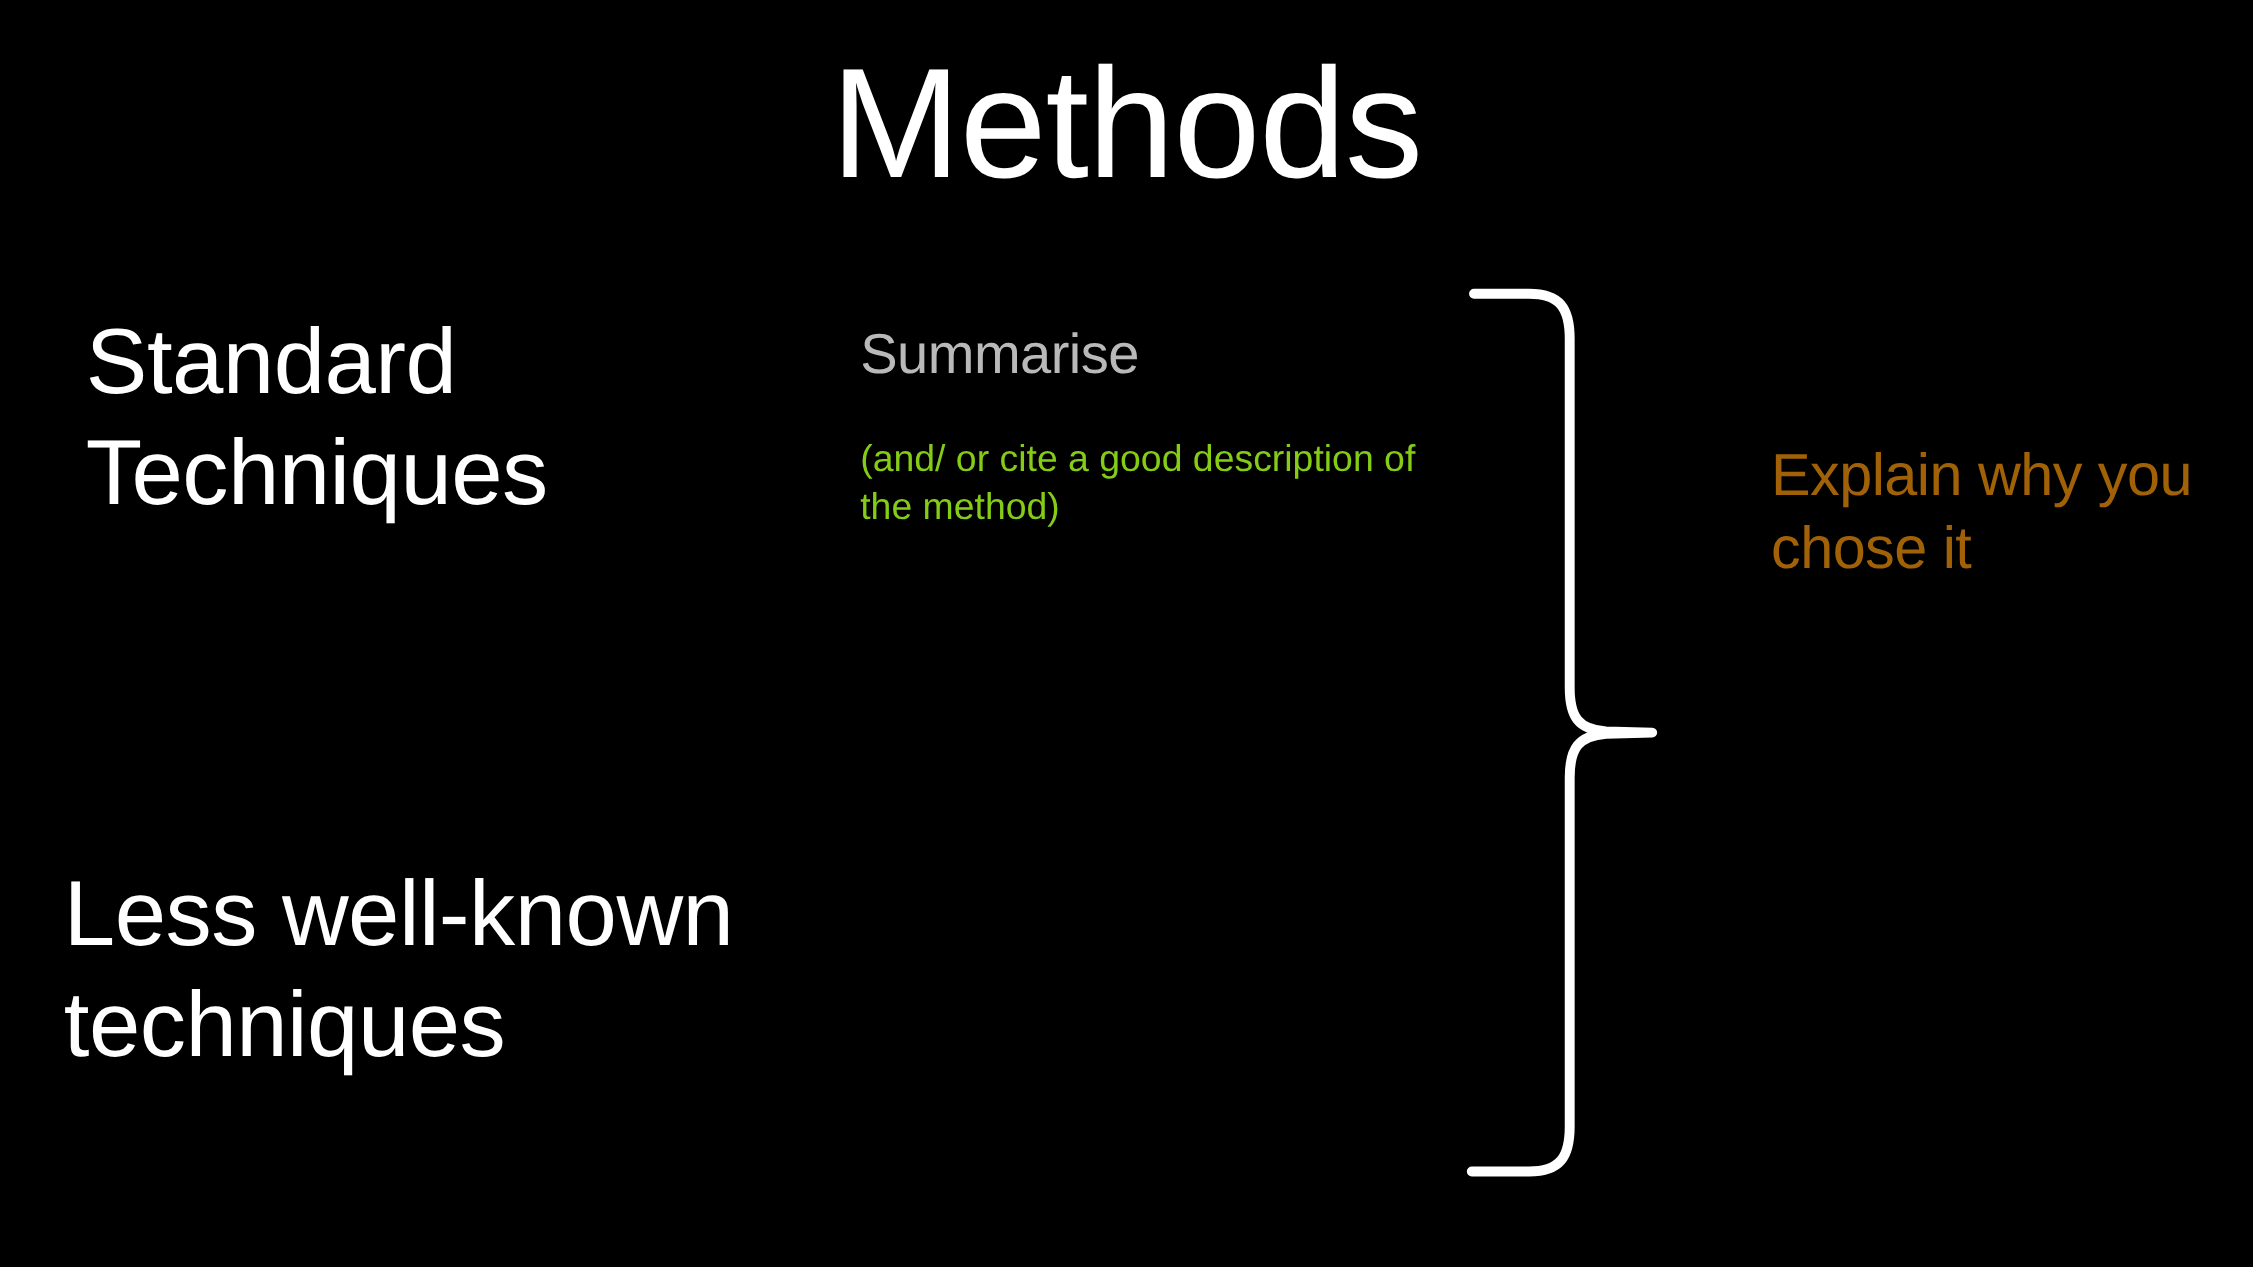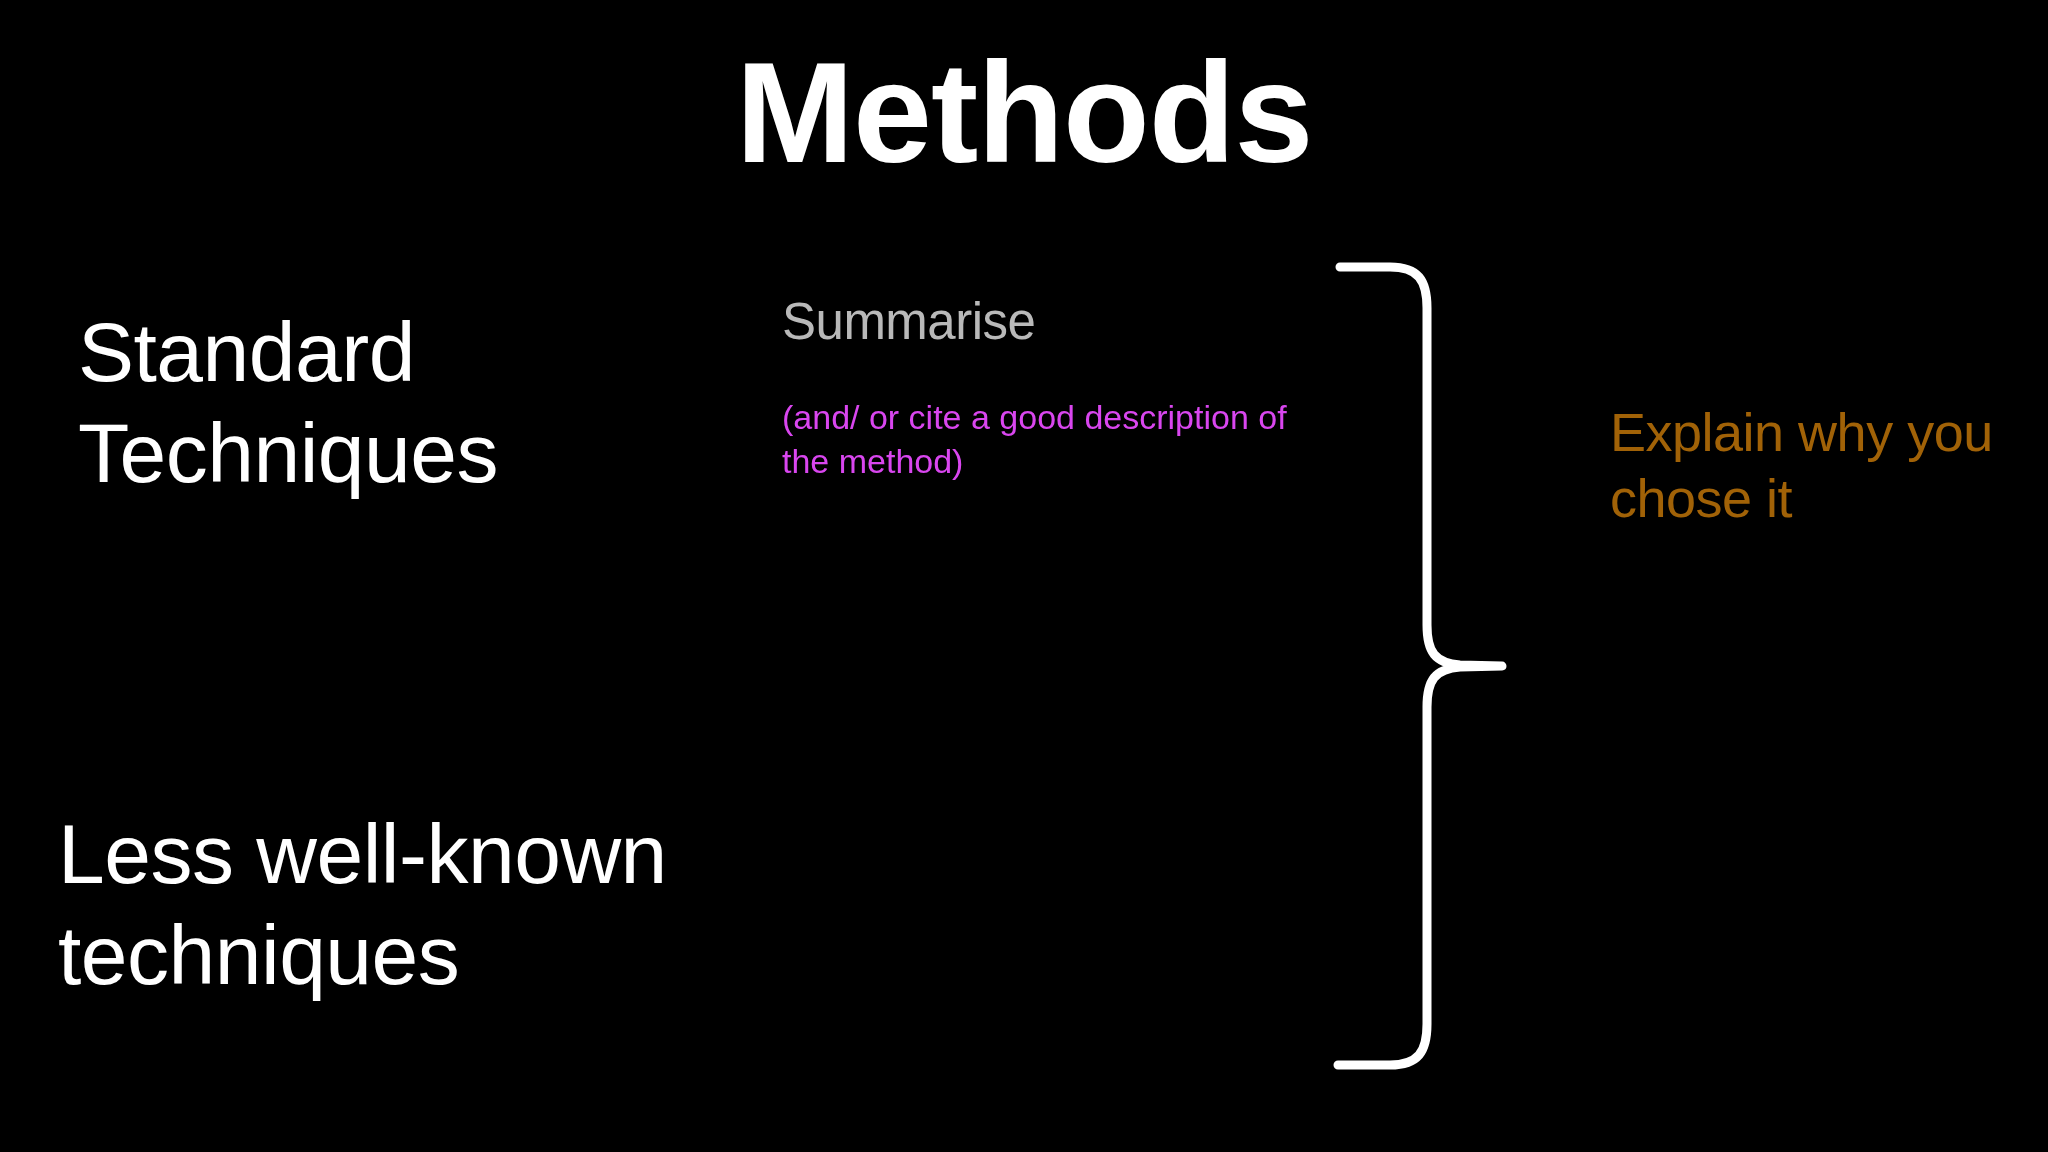--- a/index.html
+++ b/index.html
@@ -21,34 +21,33 @@
   
   #title {
     position: absolute;
     left: 0;
     top: 42px;
     width: 2048px;
     text-align: center;
     color: #ffffff;
     font-size: 142px;
     line-height: 1.0;
-    font-weight: 700;
+    font-weight: 400;
     letter-spacing: -1px;
     white-space: nowrap;
   }
 
   
   .left-head {
     position: absolute;
     color: #ffffff;
     font-size: 84px;
     line-height: 1.20;
     font-weight: 400;
     letter-spacing: -0.5px;
-    margin-top: 24px;
   }
   #std-tech {
     left: 78px;
     top: 278px;
     width: 640px;
   }
   #less-known {
     left: 58px;
     top: 780px;
     width: 800px;
@@ -66,21 +65,21 @@
   #summarise {
     left: 782px;
     top: 292px;
     width: 560px;
   }
   #summarise-note {
     position: absolute;
     left: 782px;
     top: 395px;
     width: 560px;
-    color: #d946ef;
+    color: #84cc16;
     font-size: 34px;
     line-height: 1.30;
     font-weight: 400;
   }
   #explain-detail {
     left: 922px;
     top: 802px;
     width: 470px;
   }
 

